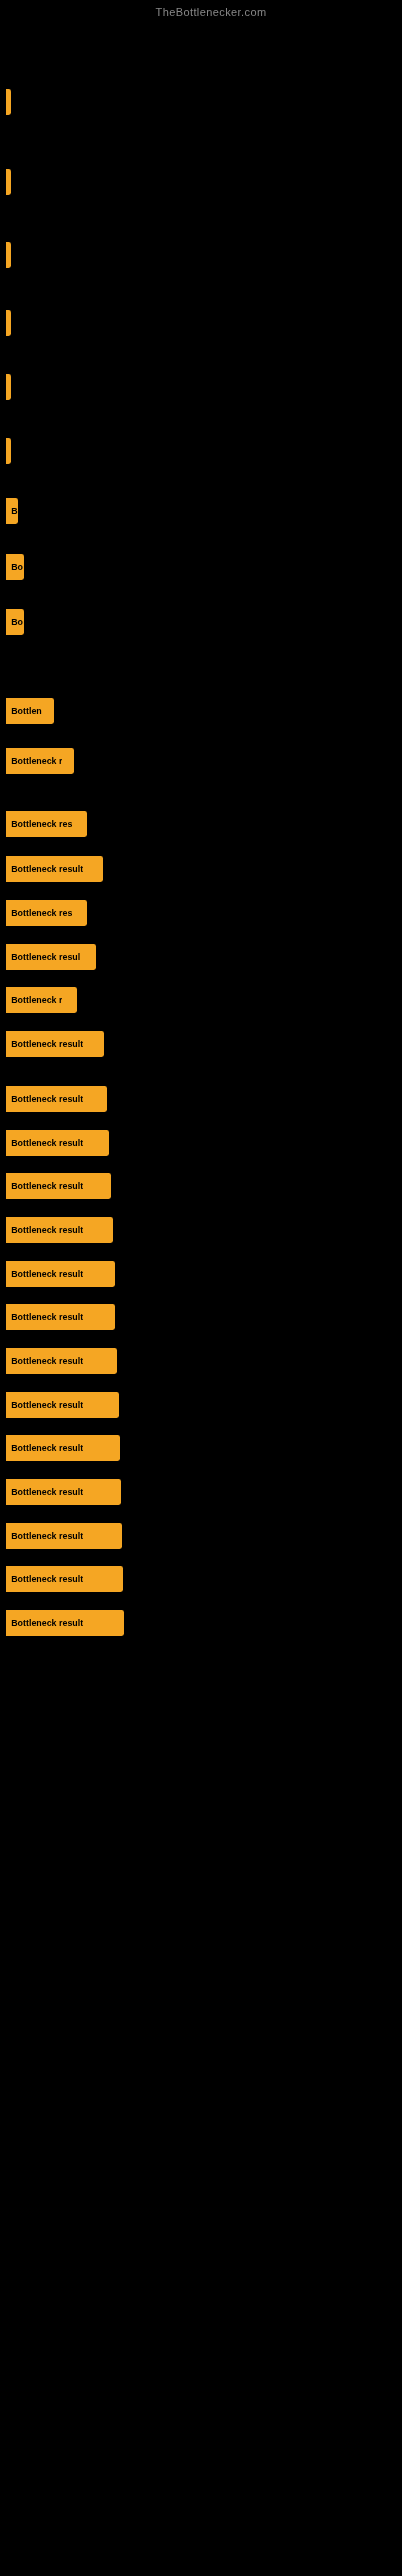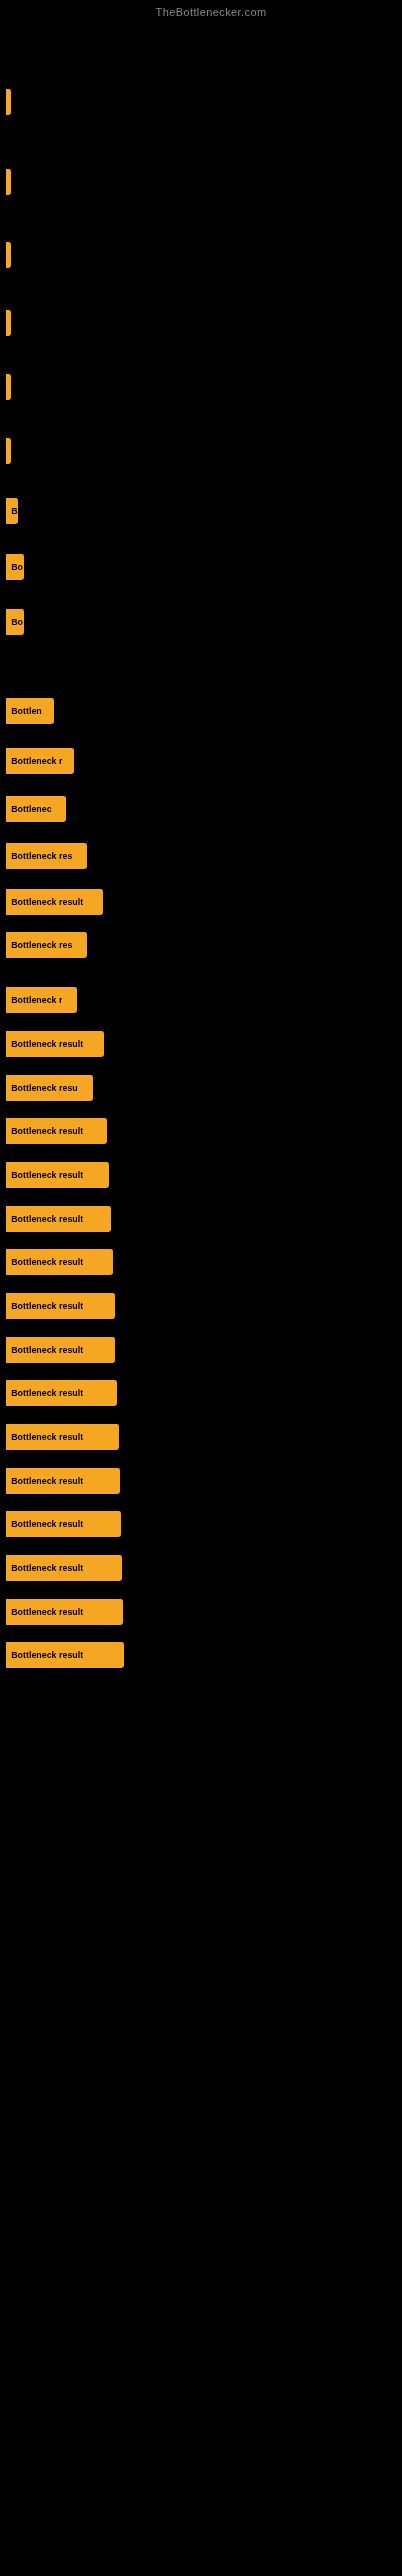--- a/index.html
+++ b/index.html
@@ -98,62 +98,57 @@
         <span class="bar-label">Bottlen</span>
       </div>
     </div>
     <div style="height: 17.7px;"></div>
     <div class="bar-item">
       <div class="bar" style="width: 68px;">
         <span class="bar-label">Bottleneck r</span>
       </div>
     </div>
     <div style="height: 16px;"></div>
-    <div class="bar-item">
-      <div class="bar" style="width: 60px;">
-        <span class="bar-label">Bottlenec</span>
-      </div>
-    </div>
     <div style="height: 14.5px;"></div>
     <div class="bar-item">
       <div class="bar" style="width: 81px;">
         <span class="bar-label">Bottleneck res</span>
       </div>
     </div>
     <div style="height: 13px;"></div>
     <div class="bar-item">
       <div class="bar" style="width: 97px;">
         <span class="bar-label">Bottleneck result</span>
       </div>
     </div>
     <div style="height: 11.3px;"></div>
     <div class="bar-item">
       <div class="bar" style="width: 81px;">
         <span class="bar-label">Bottleneck res</span>
       </div>
     </div>
     <div style="height: 11.3px;"></div>
+    <div class="bar-item">
+      <div class="bar" style="width: 90px;">
+        <span class="bar-label">Bottleneck resul</span>
+      </div>
+    </div>
     <div style="height: 11.3px;"></div>
     <div class="bar-item">
       <div class="bar" style="width: 71px;">
         <span class="bar-label">Bottleneck r</span>
       </div>
     </div>
     <div style="height: 11.3px;"></div>
     <div class="bar-item">
       <div class="bar" style="width: 98px;">
         <span class="bar-label">Bottleneck result</span>
       </div>
     </div>
     <div style="height: 11.3px;"></div>
-    <div class="bar-item">
-      <div class="bar" style="width: 87px;">
-        <span class="bar-label">Bottleneck resu</span>
-      </div>
-    </div>
     <div style="height: 11.3px;"></div>
     <div class="bar-item">
       <div class="bar" style="width: 101px;">
         <span class="bar-label">Bottleneck result</span>
       </div>
     </div>
     <div style="height: 11.3px;"></div>
     <div class="bar-item">
       <div class="bar" style="width: 103px;">
         <span class="bar-label">Bottleneck result</span>

